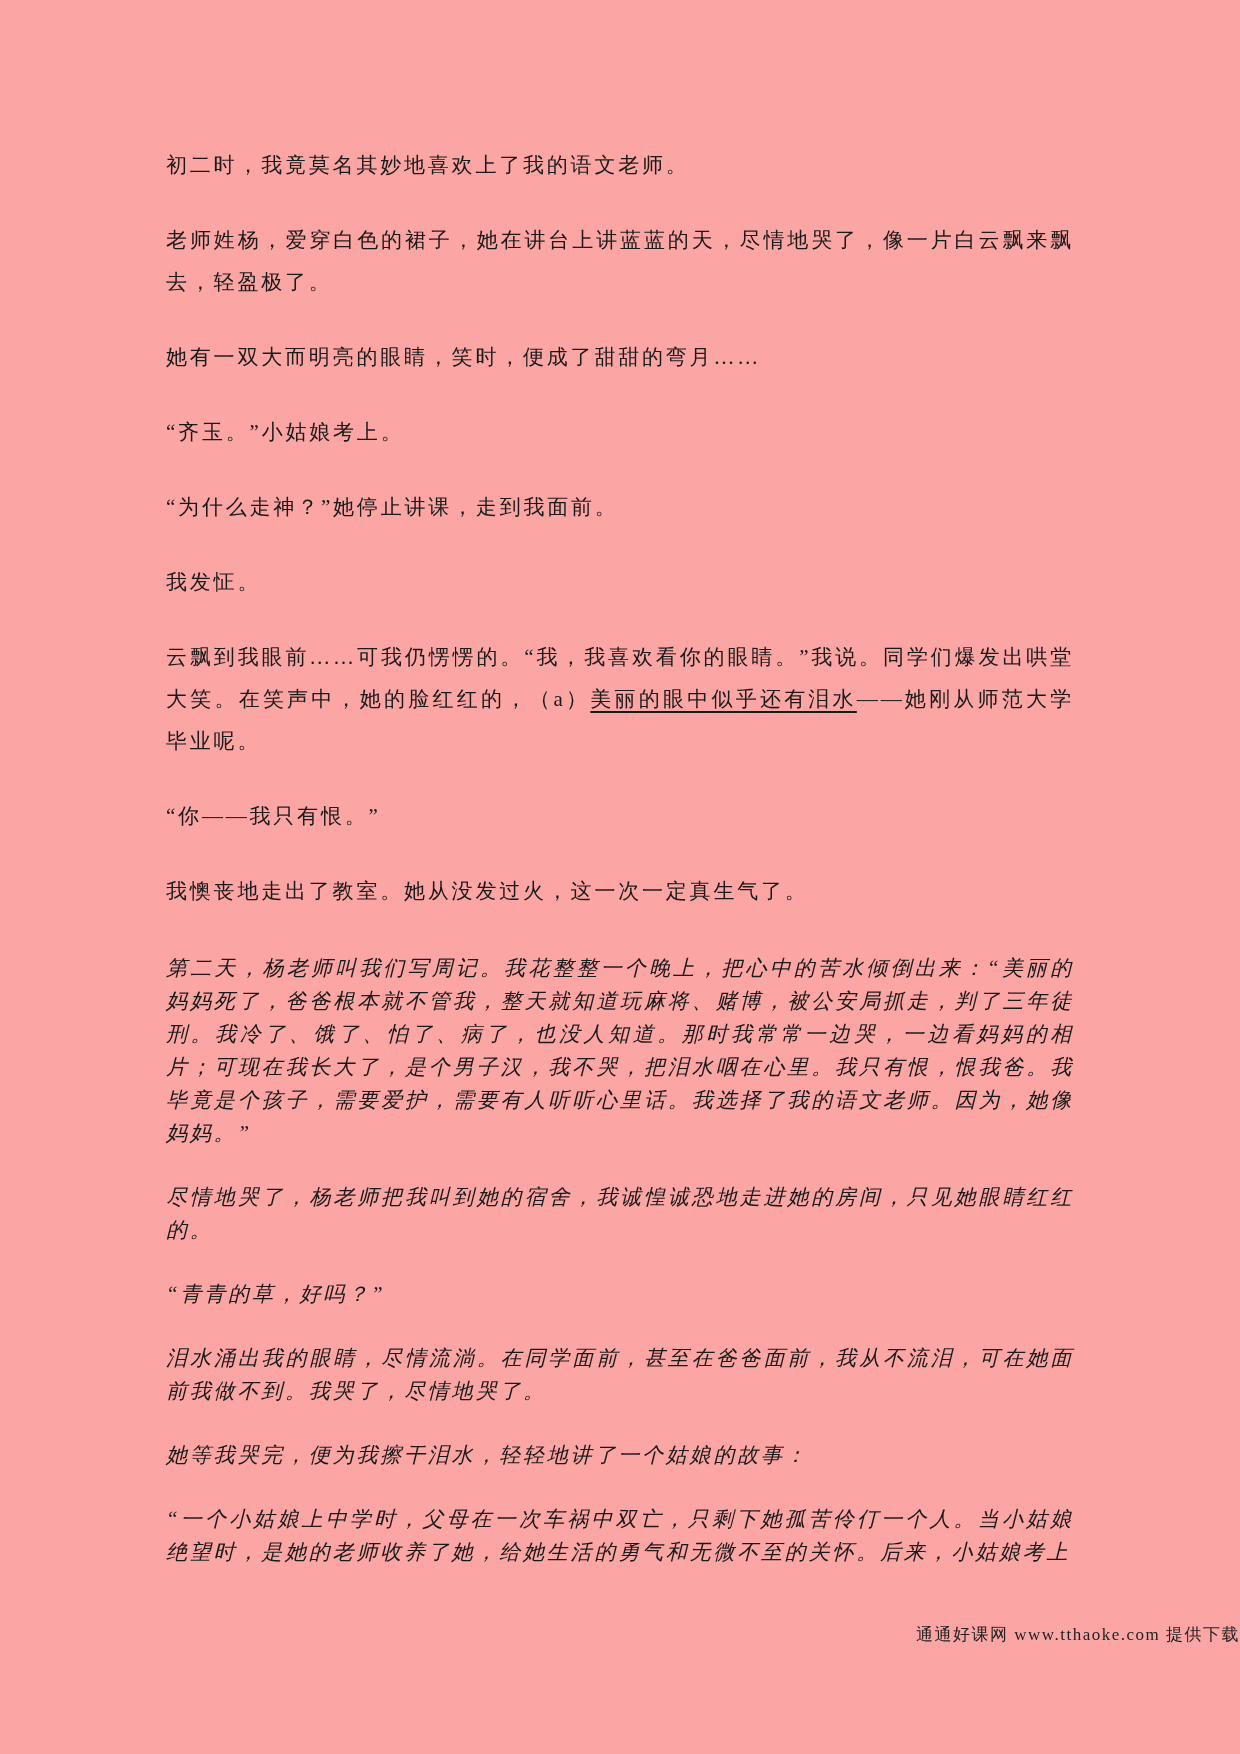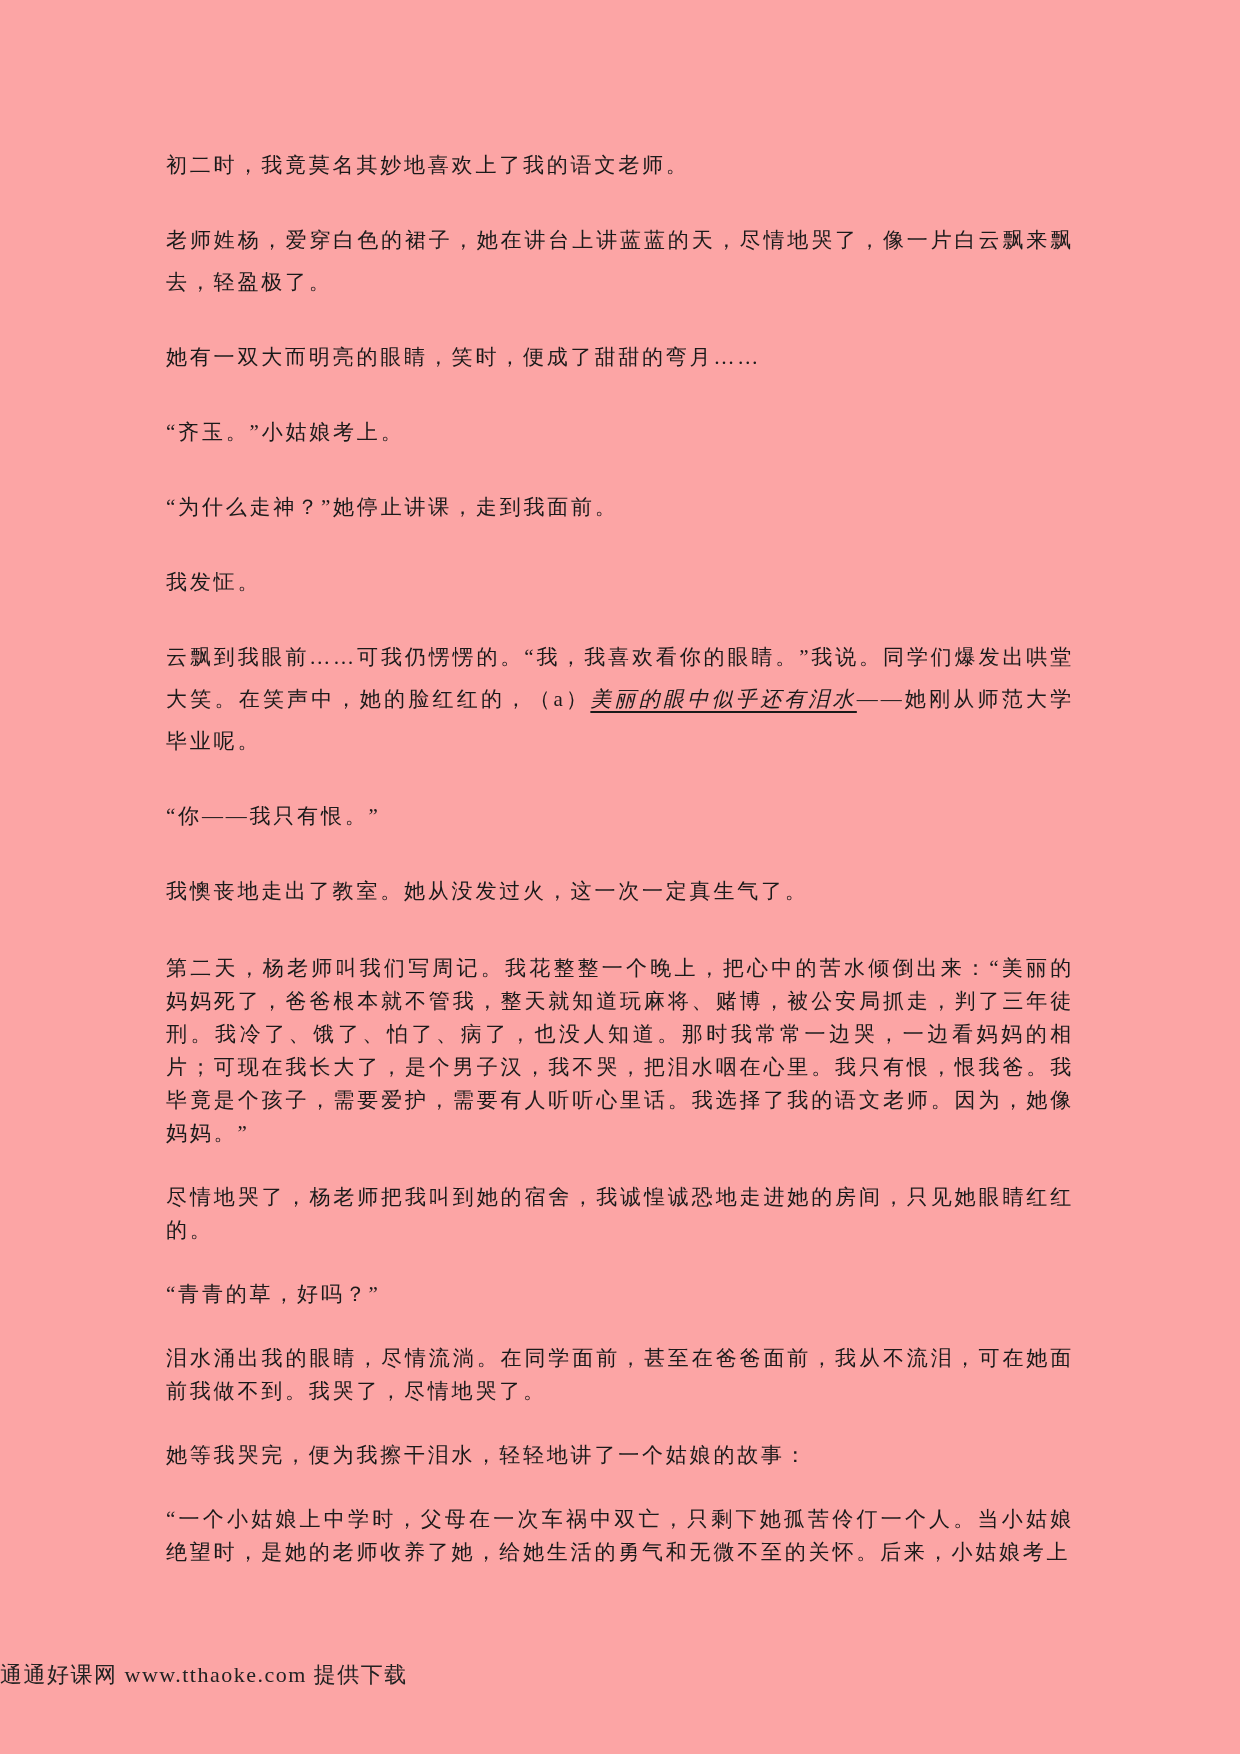--- a/index.html
+++ b/index.html
@@ -27,41 +27,40 @@
     margin: 0 0 33px 0;
     font-size: 21px;
     line-height: 42px;
     letter-spacing: 2.8px;
     text-align: justify;
     word-break: break-all;
   }
   .content p.tight {
     line-height: 33px;
     margin-bottom: 31px;
+    font-style: italic;
   }
   .content p.gap-after {
     margin-bottom: 40px;
   }
   .u {
     text-decoration: underline;
     text-underline-offset: 5px;
     text-decoration-thickness: 1.5px;
-    font-style: italic;
   }
   .footer {
     position: absolute;
     top: 1622px;
     left: 0;
     width: 100%;
-    text-align: left;
-    font-size: 22px;
+    text-align: right;
+    font-size: 17px;
     letter-spacing: 1.5px;
     line-height: 26px;
     color: #222222;
-    margin-top: 40px;
   }
 </style>
 </head>
 <body>
 
 <div class="page">
   <div class="content">
     <p>初二时，我竟莫名其妙地喜欢上了我的语文老师。</p>
     <p>老师姓杨，爱穿白色的裙子，她在讲台上讲蓝蓝的天，尽情地哭了，像一片白云飘来飘去，轻盈极了。</p>
     <p>她有一双大而明亮的眼睛，笑时，便成了甜甜的弯月……</p>

